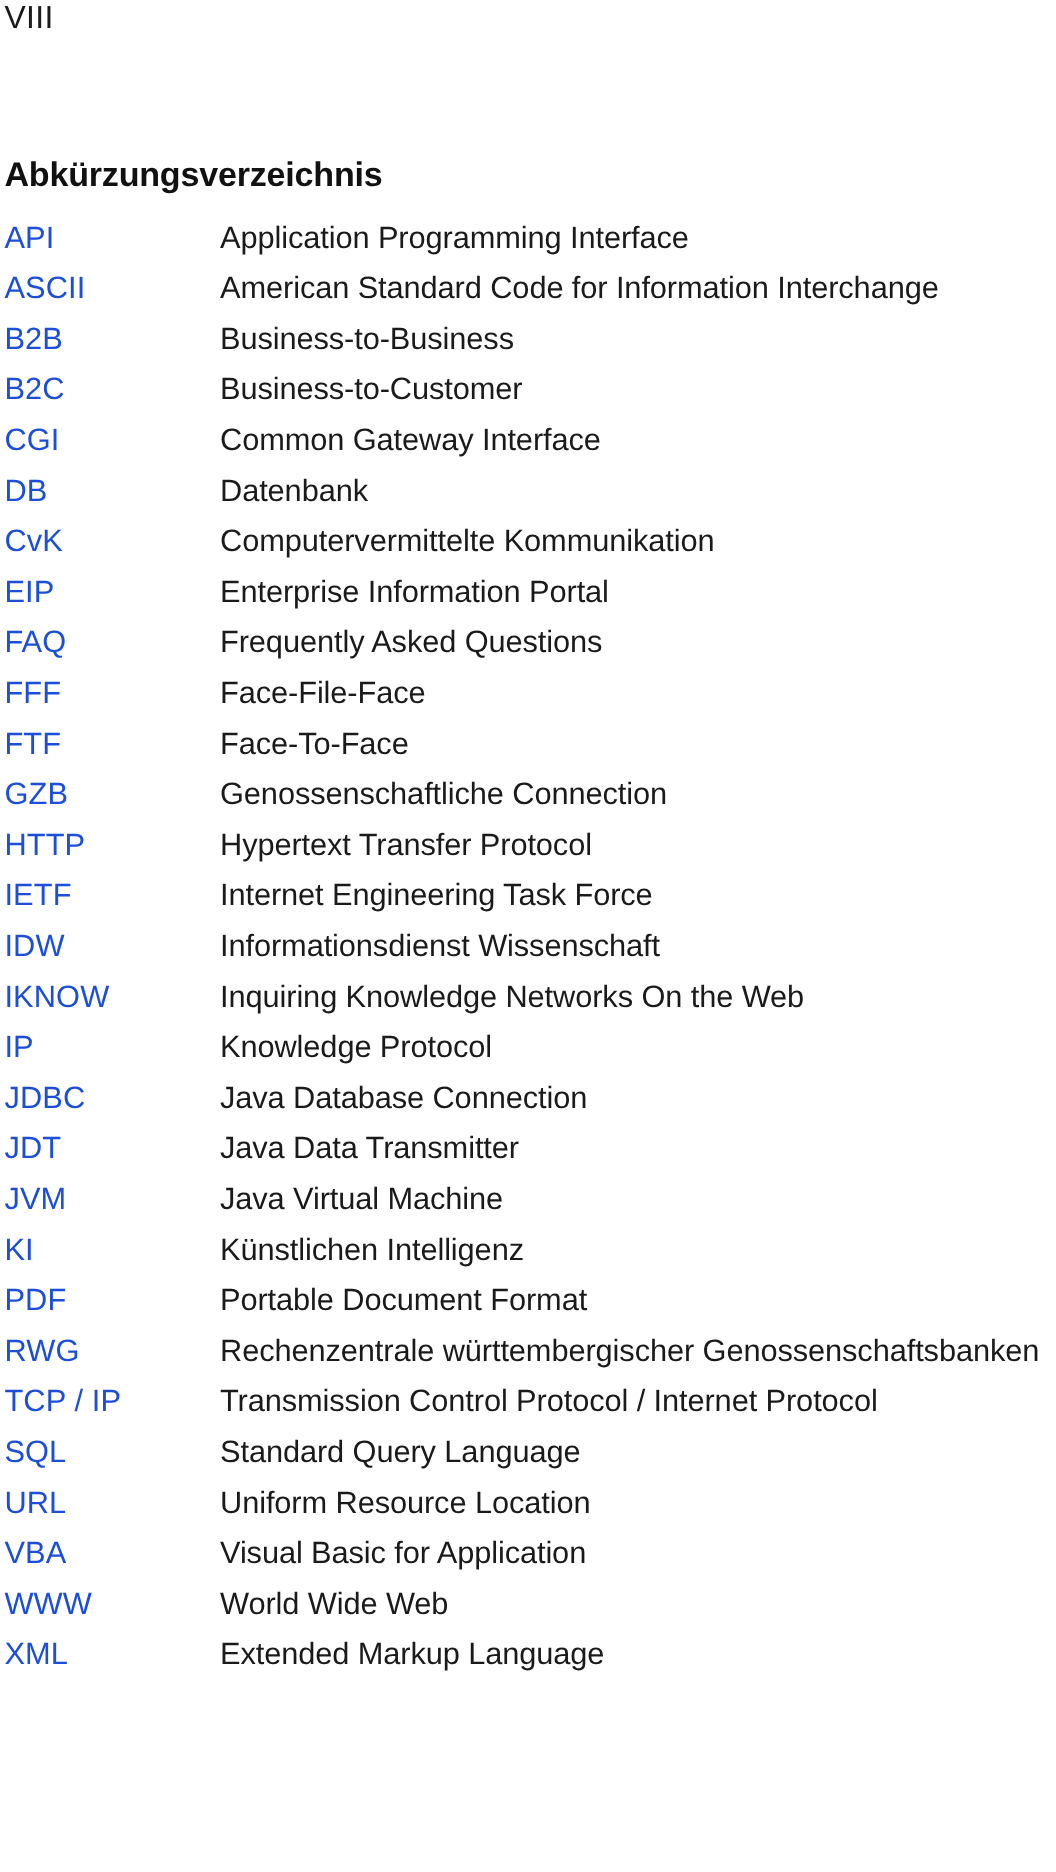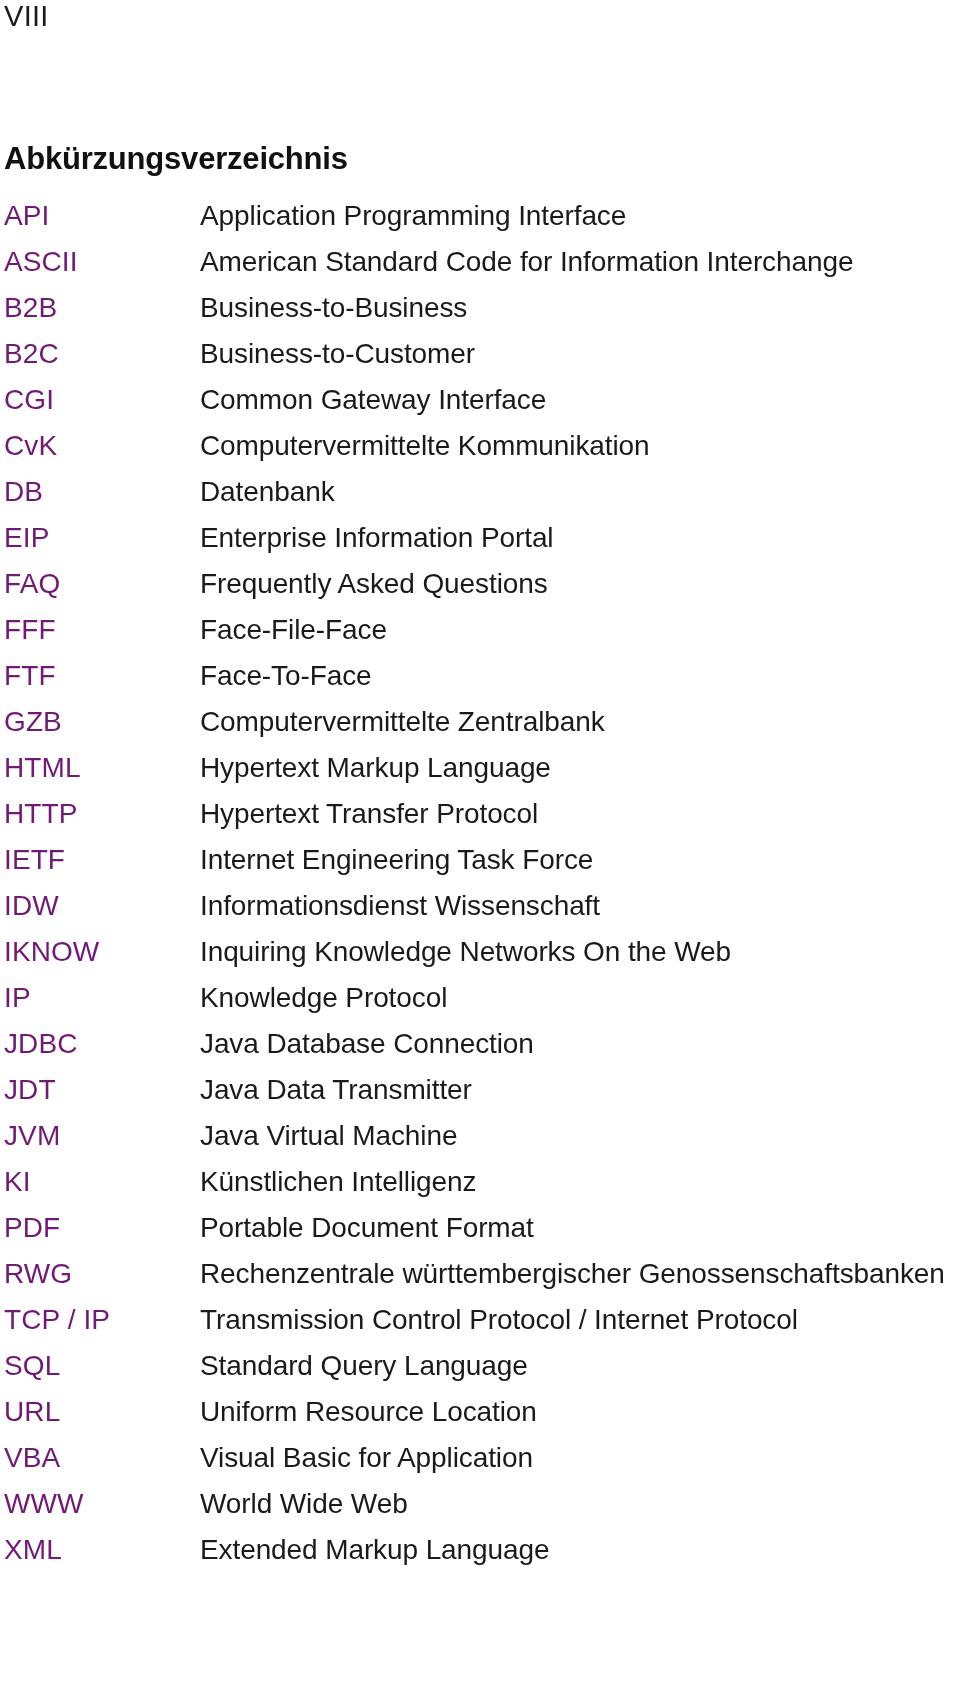--- a/index.html
+++ b/index.html
@@ -58,21 +58,21 @@
   }
   .abbrev-term {
     position: absolute;
     left: 4px;
     top: 0;
     width: 175px;
     font-size: 28px;
     line-height: 40px;
     letter-spacing: 0.1px;
     white-space: nowrap;
-    color: #701a75;
+    color: #1d4ed8;
   }
   .abbrev-def {
     position: absolute;
     left: 185px;
     top: 0;
     font-size: 28px;
     line-height: 40px;
     letter-spacing: -0.1px;
     white-space: nowrap;
     color: #1a1a1a;
@@ -103,50 +103,46 @@
       </div>
       <div class="abbrev-row">
         <div class="abbrev-term">B2C</div>
         <div class="abbrev-def">Business-to-Customer</div>
       </div>
       <div class="abbrev-row">
         <div class="abbrev-term">CGI</div>
         <div class="abbrev-def">Common Gateway Interface</div>
       </div>
       <div class="abbrev-row">
+        <div class="abbrev-term">DB</div>
+        <div class="abbrev-def">Datenbank</div>
+      </div>
+      <div class="abbrev-row">
         <div class="abbrev-term">CvK</div>
         <div class="abbrev-def">Computervermittelte Kommunikation</div>
       </div>
       <div class="abbrev-row">
-        <div class="abbrev-term">DB</div>
-        <div class="abbrev-def">Datenbank</div>
-      </div>
-      <div class="abbrev-row">
         <div class="abbrev-term">EIP</div>
         <div class="abbrev-def">Enterprise Information Portal</div>
       </div>
       <div class="abbrev-row">
         <div class="abbrev-term">FAQ</div>
         <div class="abbrev-def">Frequently Asked Questions</div>
       </div>
       <div class="abbrev-row">
         <div class="abbrev-term">FFF</div>
         <div class="abbrev-def">Face-File-Face</div>
       </div>
       <div class="abbrev-row">
         <div class="abbrev-term">FTF</div>
         <div class="abbrev-def">Face-To-Face</div>
       </div>
       <div class="abbrev-row">
         <div class="abbrev-term">GZB</div>
-        <div class="abbrev-def">Computervermittelte Zentralbank</div>
-      </div>
-      <div class="abbrev-row">
-        <div class="abbrev-term">HTML</div>
-        <div class="abbrev-def">Hypertext Markup Language</div>
+        <div class="abbrev-def">Genossenschaftliche Connection</div>
       </div>
       <div class="abbrev-row">
         <div class="abbrev-term">HTTP</div>
         <div class="abbrev-def">Hypertext Transfer Protocol</div>
       </div>
       <div class="abbrev-row">
         <div class="abbrev-term">IETF</div>
         <div class="abbrev-def">Internet Engineering Task Force</div>
       </div>
       <div class="abbrev-row">

